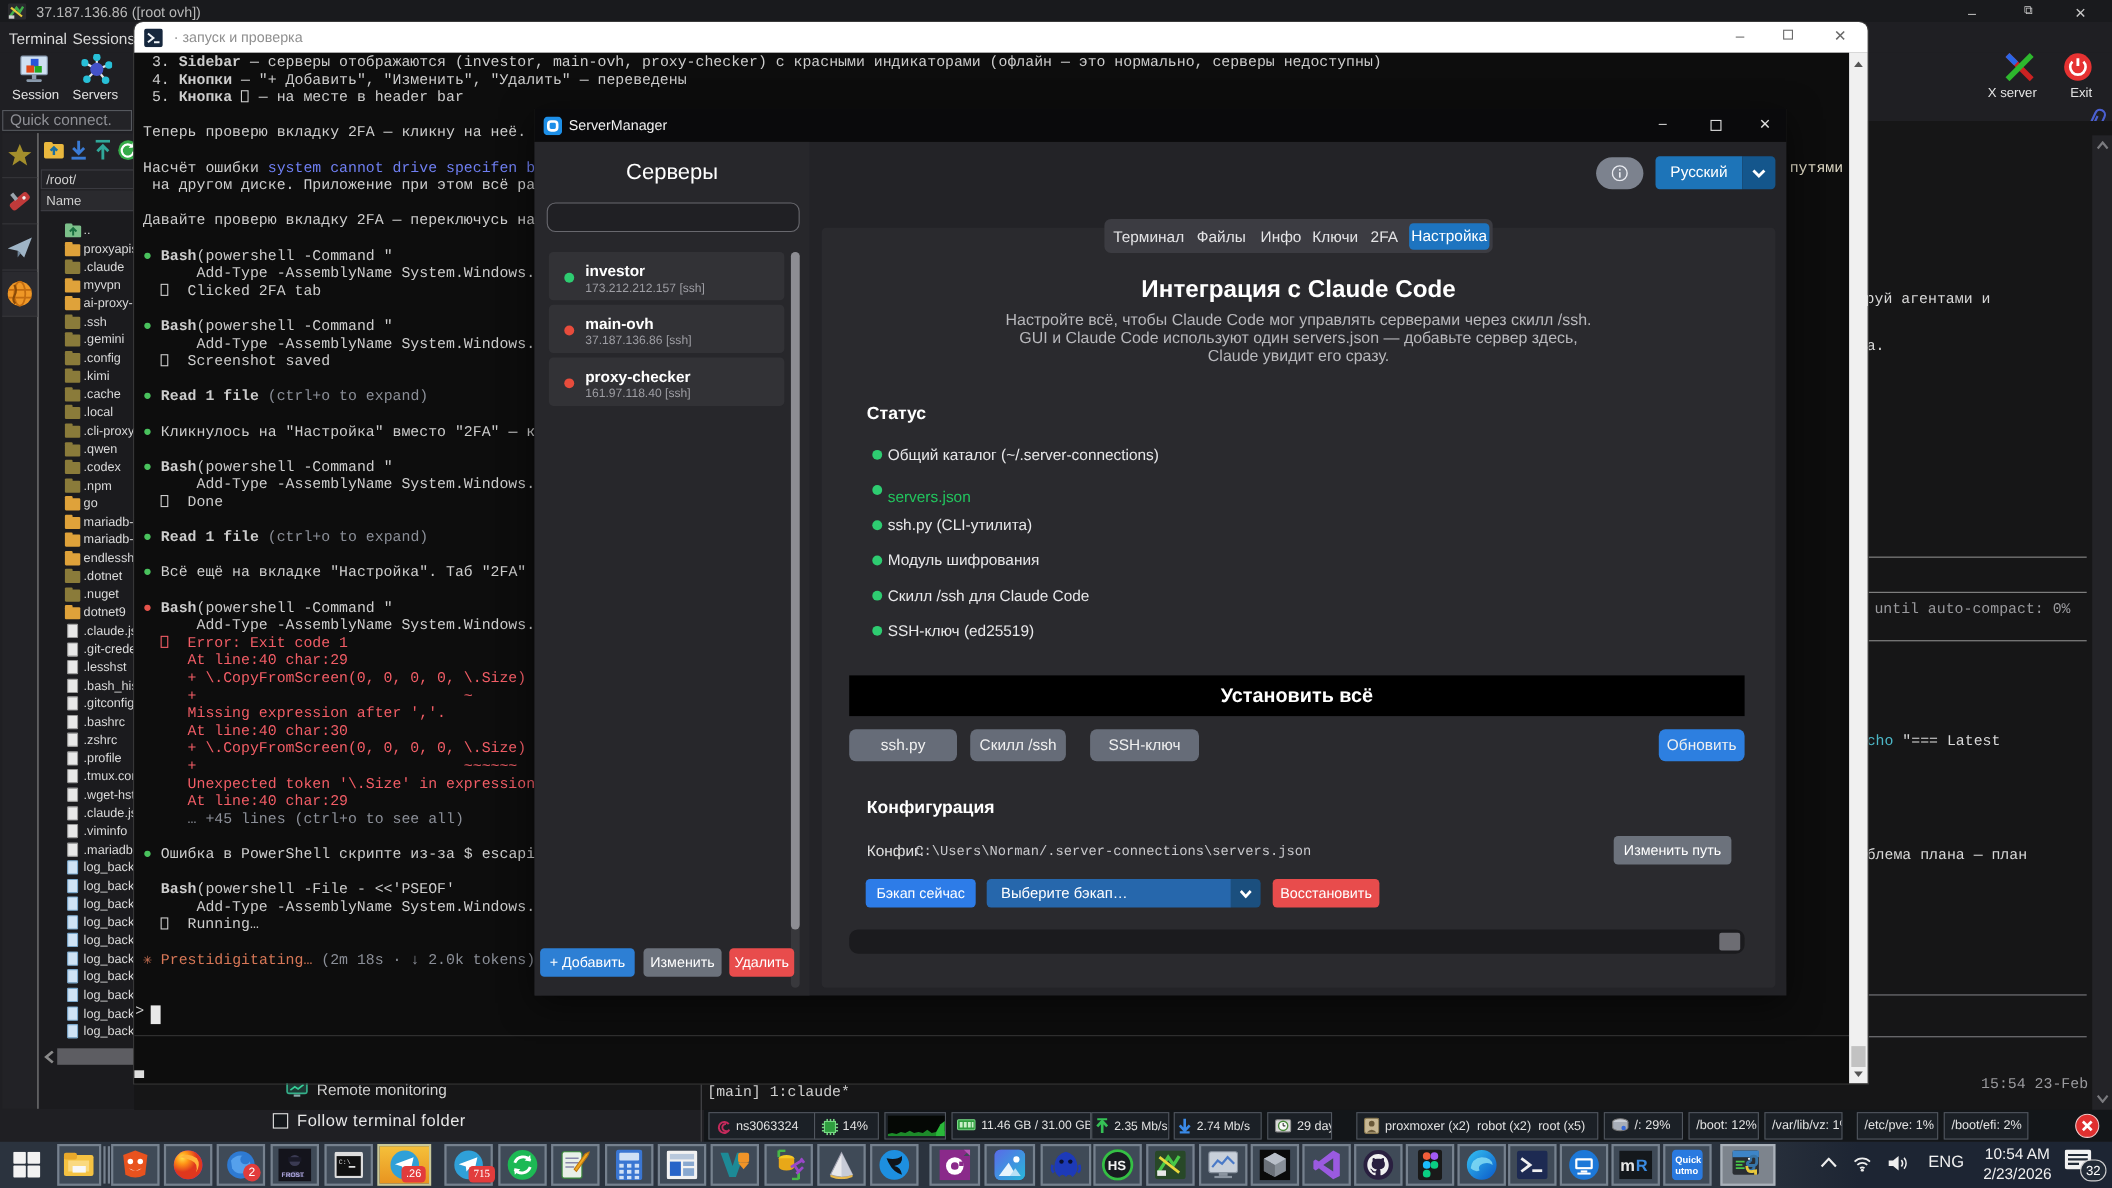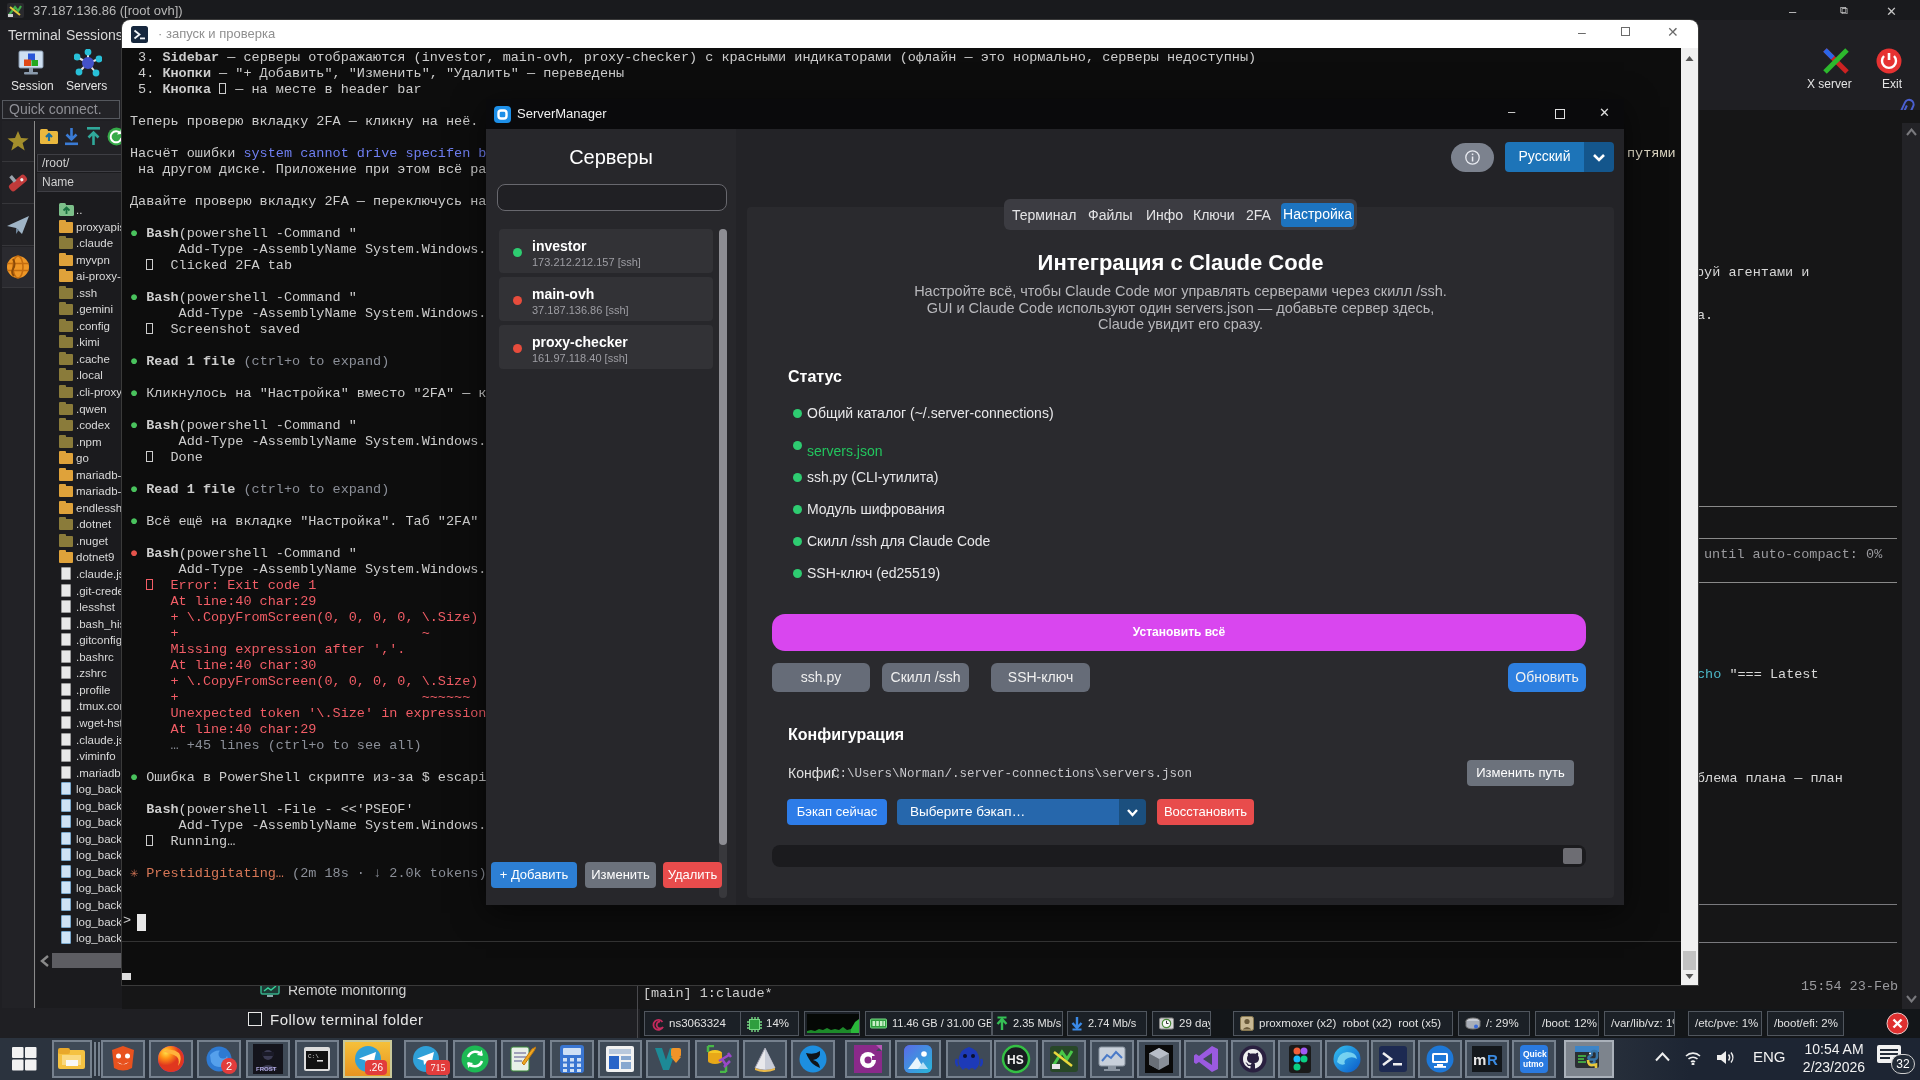--- a/index.html
+++ b/index.html
@@ -923,21 +923,21 @@
   <span class="abs" style="left:307px;top:342px;width:9px;height:9px;border-radius:50%;background:#2ecc71"></span>
       <span class="abs" style="left:321px;top:344px;font-size:14px;color:#22c55e">servers.json</span>
   <span class="abs" style="left:307px;top:374px;width:9px;height:9px;border-radius:50%;background:#2ecc71"></span>
       <span class="abs" style="left:321px;top:370px;font-size:14px;color:#e8e8ea">ssh.py (CLI-утилита)</span>
   <span class="abs" style="left:307px;top:406px;width:9px;height:9px;border-radius:50%;background:#2ecc71"></span>
       <span class="abs" style="left:321px;top:402px;font-size:14px;color:#e8e8ea">Модуль шифрования</span>
   <span class="abs" style="left:307px;top:438px;width:9px;height:9px;border-radius:50%;background:#2ecc71"></span>
       <span class="abs" style="left:321px;top:434px;font-size:14px;color:#e8e8ea">Скилл /ssh для Claude Code</span>
   <span class="abs" style="left:307px;top:470px;width:9px;height:9px;border-radius:50%;background:#2ecc71"></span>
       <span class="abs" style="left:321px;top:466px;font-size:14px;color:#e8e8ea">SSH-ключ (ed25519)</span>
-  <div class="abs" style="left:286px;top:515px;width:814px;height:37px;background:#d946ef;border-radius:13px;color:#fff;font-size:12px;font-weight:bold;text-align:center;line-height:37px">Установить всё</div>
+  <div class="abs" style="left:286px;top:515px;width:814px;height:37px;background:#000000;border-radius:0;color:#fff;font-size:18px;font-weight:bold;text-align:center;line-height:37px">Установить всё</div>
   <div class="abs gbtn" style="left:286px;top:564px;width:98px">ssh.py</div>
   <div class="abs gbtn" style="left:396px;top:564px;width:87px">Скилл /ssh</div>
   <div class="abs gbtn" style="left:505px;top:564px;width:99px">SSH-ключ</div>
   <div class="abs gbtn" style="left:1022px;top:564px;width:78px;background:#2d7fe0">Обновить</div>
   <div class="abs" style="left:302px;top:627px;font-size:16px;font-weight:bold;color:#fff">Конфигурация</div>
   <div class="abs" style="left:302px;top:666px;font-size:14px;color:#e0e0e0">Конфиг:</div>
   <div class="abs mono" style="left:346px;top:668px;font-size:12.5px;color:#c8c8cc">C:\Users\Norman/.server-connections\servers.json</div>
   <div class="abs smbtn" style="left:981px;top:661px;width:107px;background:#6c727c">Изменить путь</div>
   <div class="abs smbtn" style="left:301px;top:700px;width:100px;background:#2d7ce8">Бэкап сейчас</div>
   <div class="abs" style="left:411px;top:700px;width:222px;height:26px;background:#2667ac;border-radius:4px 0 0 4px;color:#fff;font-size:13.5px;line-height:26px;padding-left:13px">Выберите бэкап…</div>

